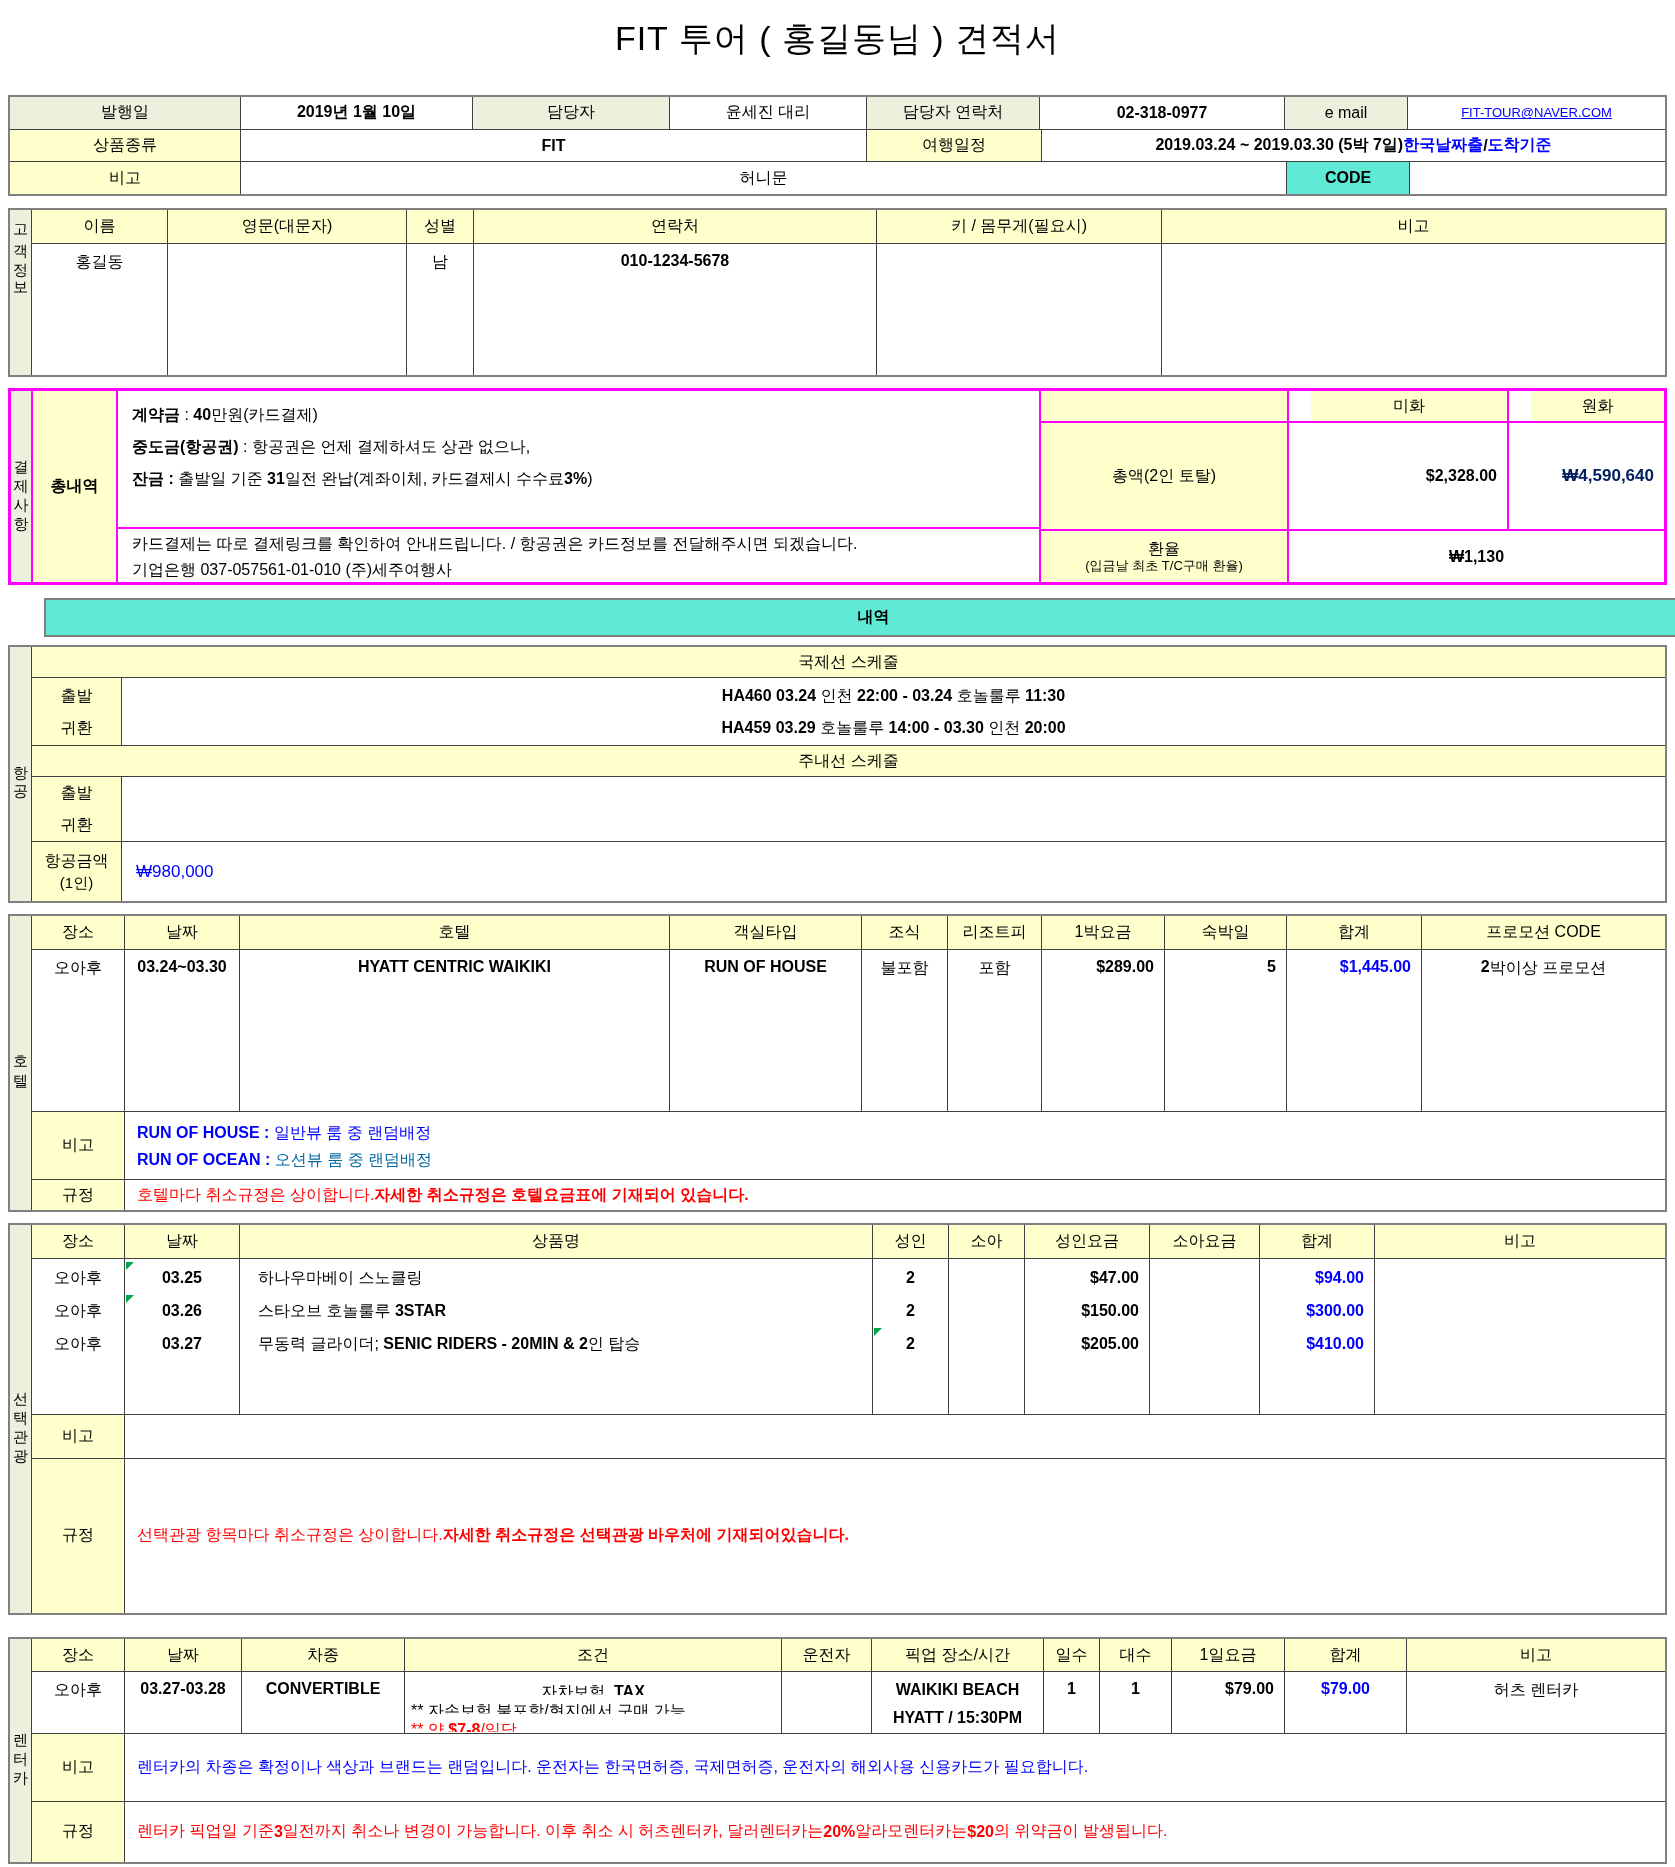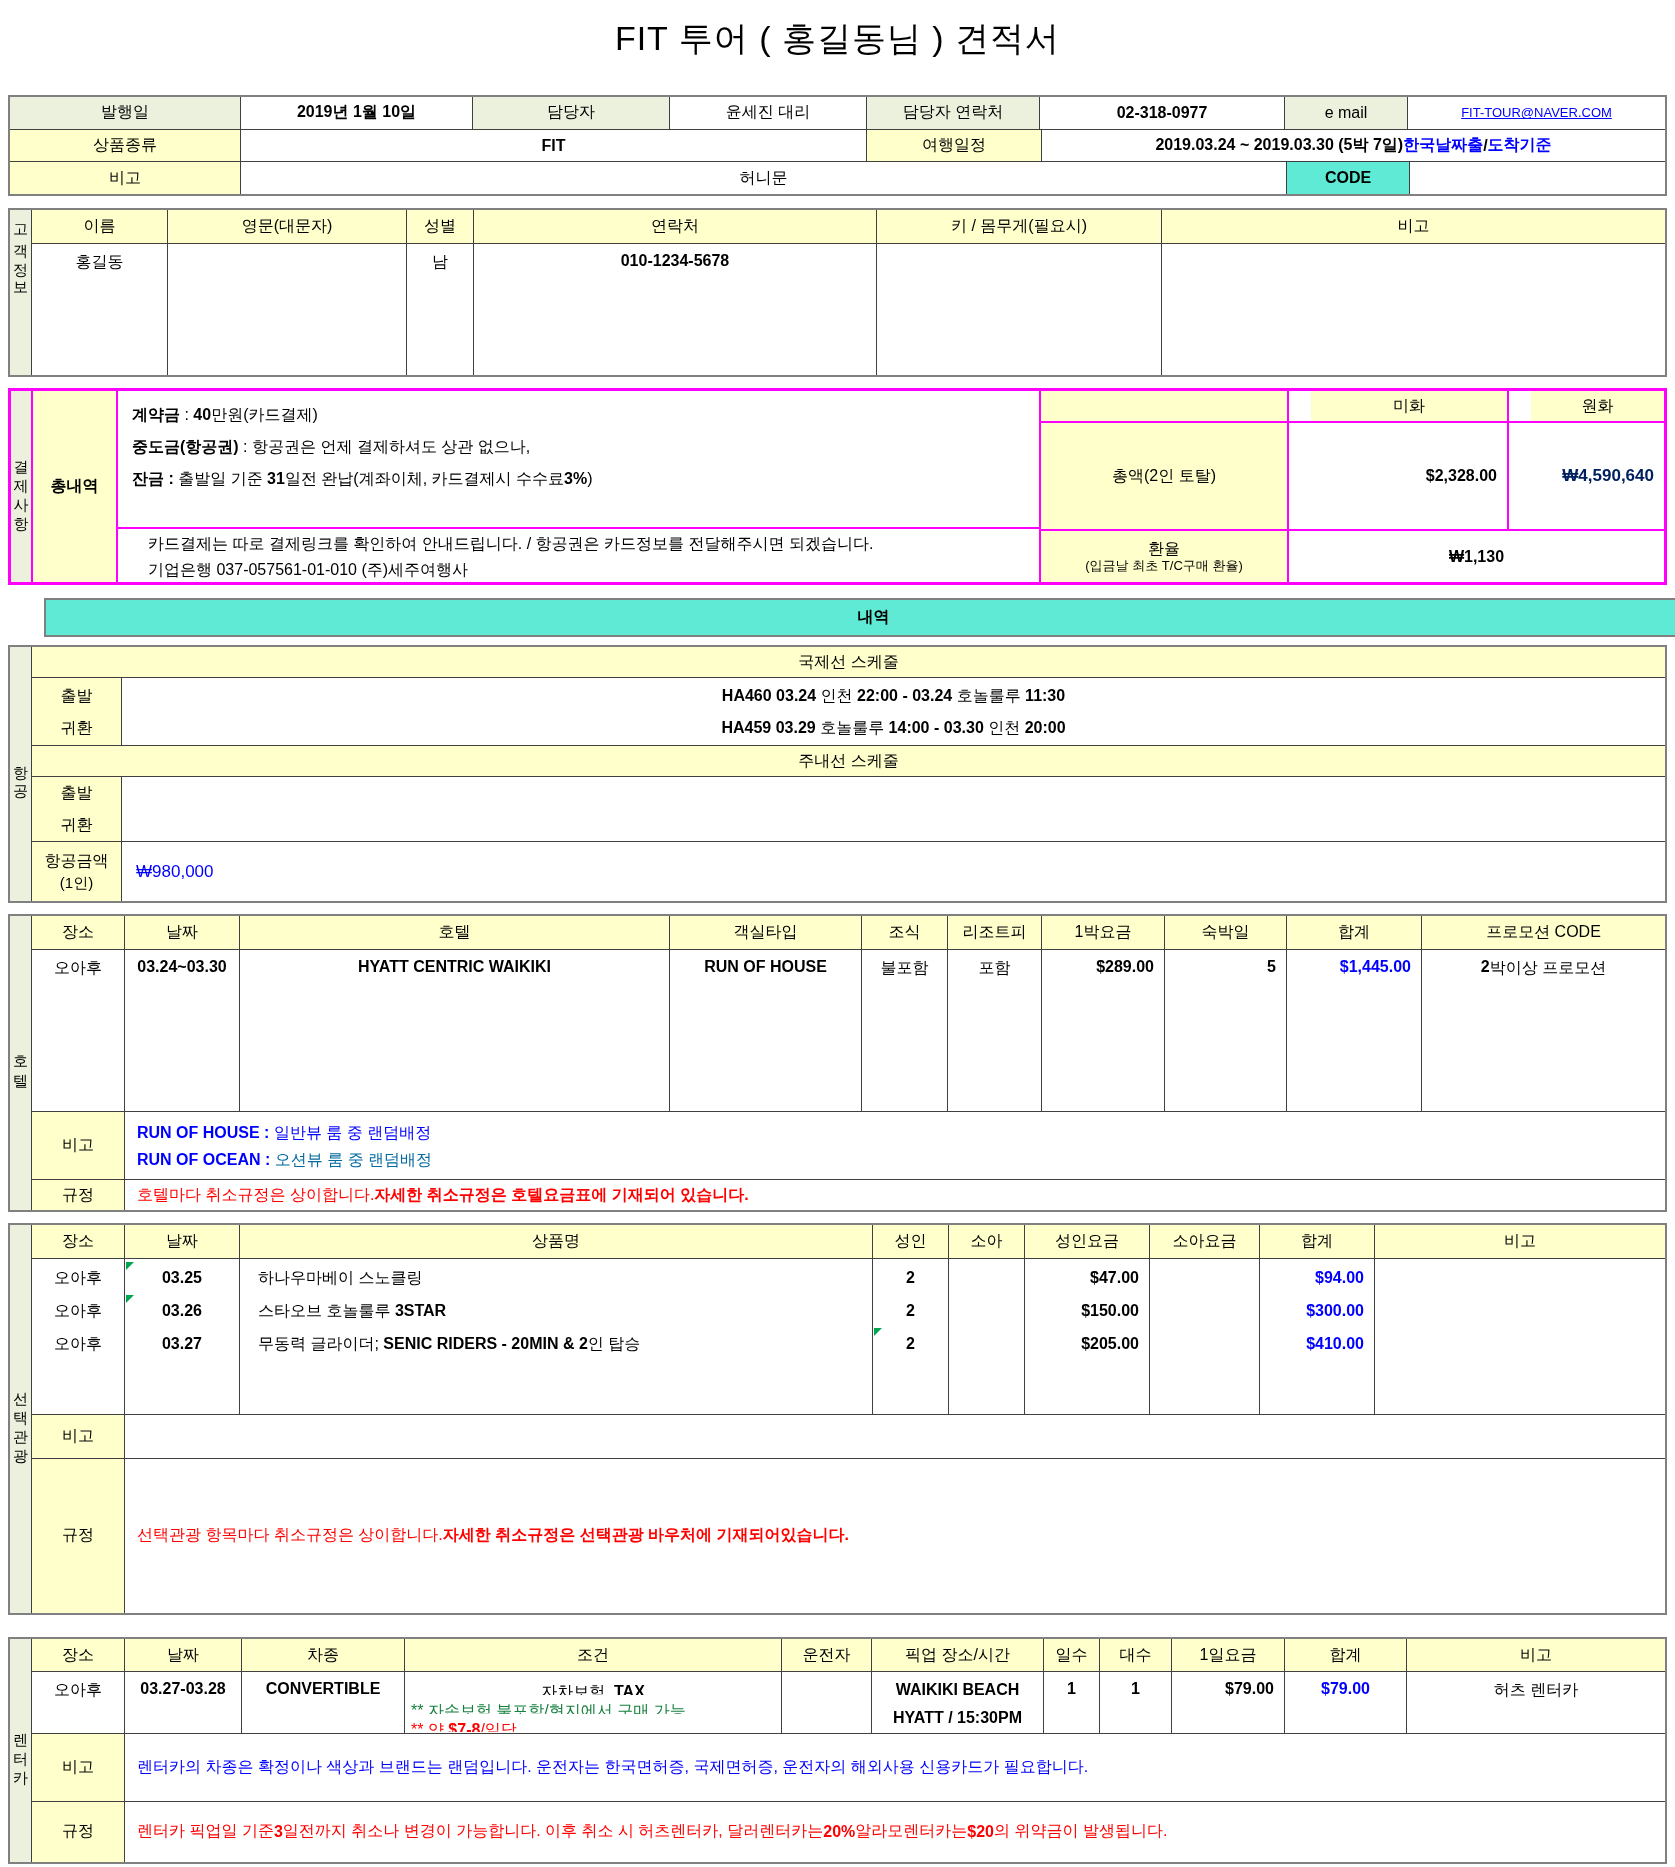--- a/index.html
+++ b/index.html
@@ -25,21 +25,21 @@
   .navy{color:#002060;}
   .top-al{align-items:flex-start;padding-top:8px;}
   .email a{color:#0000ff;text-decoration:underline;font-size:13px;cursor:pointer;}
   
   .pay{border:3px solid #ff00ff;}
   .pay .strip{border-right:2px solid #ff00ff;}
   .pcell{border-right:2px solid #ff00ff;box-sizing:border-box;}
   .prowline{border-bottom:2px solid #ff00ff;gap:22px;}
   .pay-text{padding:8px 0 0 14px;line-height:32px;white-space:nowrap;overflow:hidden;}
   .pay-text .indent{padding-left:185px;}
-  .pay-notes{padding:2px 0 0 30px;line-height:26px;white-space:nowrap;overflow:hidden;}
+  .pay-notes{padding:2px 0 0 14px;line-height:26px;white-space:nowrap;overflow:hidden;}
   
   .flabel{flex-direction:column;justify-content:center;line-height:32px;}
   .fline{line-height:32px;text-align:center;}
   
   .tcol{flex-direction:column;align-items:stretch;justify-content:flex-start;padding:2px 0 0 0;position:relative;}
   .tline{height:33px;line-height:33px;padding:0 6px;box-sizing:border-box;white-space:nowrap;overflow:hidden;}
   .tline.ctr{display:block;text-align:center;}
   .tline.rt{display:block;text-align:right;padding-right:10px;}
   .err{position:absolute;left:1px;width:0;height:0;border-top:8px solid #00a550;border-right:8px solid transparent;}
   
@@ -332,21 +332,21 @@
         <div class="cell y ctr">1일요금</div>
         <div class="cell y ctr">합계</div>
         <div class="cell y ctr">비고</div>
       </div>
       <div class="grid rowline" style="flex:1;grid-template-columns:93px 117px 163px 377px 90px 172px 56px 72px 113px 122px 1fr;">
         <div class="cell ctr top-al">오아후</div>
         <div class="cell ctr top-al b">03.27-03.28</div>
         <div class="cell ctr top-al b">CONVERTIBLE</div>
         <div class="cell condcol">
           <div style="text-align:center;"><span>자차보험, </span><span style="font-weight: bold;">TAX</span></div>
-          <div><span style="color: #15803d;">** 자손보험 불포함/현지에서 구매 가능</span></div>
+          <div><span style="color: #000000;">** 자손보험 불포함/현지에서 구매 가능</span></div>
           <div><span style="color: rgb(255, 0, 0);">** 약 </span><span style="font-weight: bold; color: rgb(255, 0, 0);">$7-8</span><span style="color: rgb(255, 0, 0);">/일당</span></div>
         </div>
         <div class="cell ctr top-al"></div>
         <div class="cell condcol b" style="line-height:28px;">
           <div style="text-align:center;line-height:28px;">WAIKIKI BEACH</div>
           <div style="text-align:center;line-height:28px;">HYATT / 15:30PM</div>
         </div>
         <div class="cell ctr top-al b">1</div>
         <div class="cell ctr top-al b">1</div>
         <div class="cell rt top-al b">$79.00</div>

